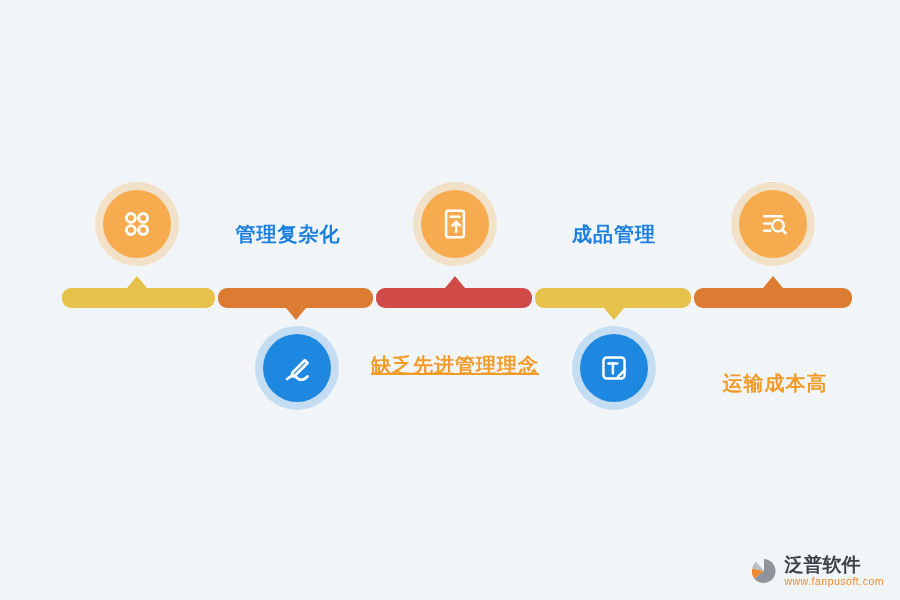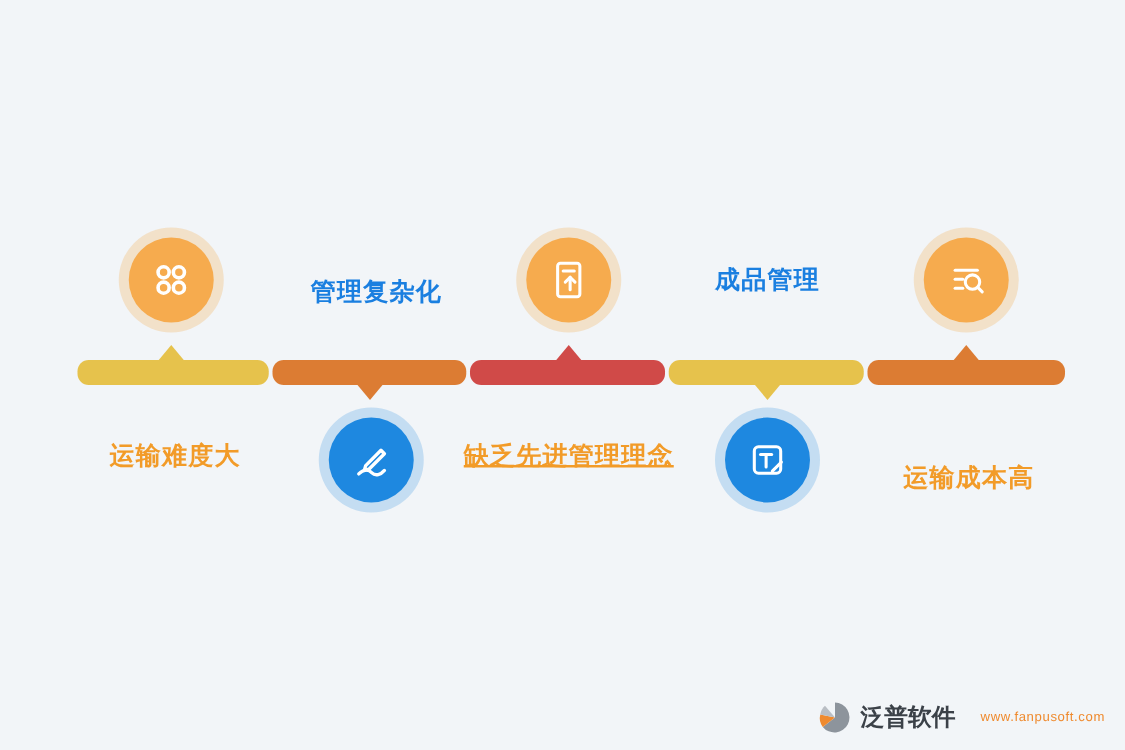--- a/index.html
+++ b/index.html
@@ -33,23 +33,23 @@
     position:absolute;width:240px;text-align:center;
     font-size:20px;font-weight:700;letter-spacing:1px;line-height:22px;
   }
   .label-blue{color:#1a7fe0;}
   .label-orange{color:#f29b28;}
   
   .footer{
     position:absolute;right:16px;bottom:12px;
     display:flex;align-items:center;gap:6px;
   }
-  .footer-text{display:flex;align-items:center;}
+  .footer-text{display:flex;flex-direction:column;align-items:flex-start;}
   .brand{font-size:19px;font-weight:700;color:#3b4148;line-height:21px;}
-  .website{font-size:10.5px;color:#ef8a2e;letter-spacing:0.5px;line-height:13px;margin-left:20px;}
+  .website{font-size:10.5px;color:#ef8a2e;letter-spacing:0.5px;line-height:13px;}
 </style>
 </head>
 <body>
 
 <div class="canvas">
 
   <div class="seg seg-yellow" style="left:62px;width:153px;"></div>
   <div class="seg seg-orange" style="left:218px;width:155px;"></div>
   <div class="seg seg-red" style="left:376px;width:156px;"></div>
   <div class="seg seg-yellow" style="left:535px;width:156px;"></div>
@@ -108,24 +108,23 @@
     <svg width="40" height="40" viewBox="0 0 36 36">
       <g fill="none" stroke="#ffffff" stroke-width="2.2" stroke-linecap="round" stroke-linejoin="round">
         <rect x="8.5" y="8.5" width="19" height="19" rx="3"></rect>
         <line x1="13" y1="14" x2="21" y2="14"></line>
         <line x1="17" y1="14" x2="17" y2="23"></line>
         <line x1="21.5" y1="26" x2="28" y2="19.5"></line>
       </g>
     </svg>
   </div>
 
-  <div class="label label-blue" style="left:181px;top:223px;">管理复杂化</div>
-  <div class="label label-blue" style="left:494px;top:213px;">成品管理</div>
+  <div class="label label-blue" style="left:168px;top:223px;">管理复杂化</div>
+  <div class="label label-blue" style="left:494px;top:223px;">成品管理</div>
 
-  <div class="label label-orange" style="left:20px;top:354px;">运输难度大</div>
   <div class="label label-orange" style="left:335px;top:354px;text-decoration:underline;">缺乏先进管理理念</div>
   <div class="label label-orange" style="left:655px;top:372px;">运输成本高</div>
 
   <div class="footer">
     <svg width="28" height="28" viewBox="0 0 28 28">
       <path d="M14 14 L14 2 A12 12 0 1 1 4.2 21.5 Z" fill="#8d949c"></path>
       <path d="M14 14 L4.2 21.5 A12 12 0 0 1 2.2 11.5 Z" fill="#ef8a2e"></path>
       <path d="M14 14 L2.2 11.5 A12 12 0 0 1 6 4.5 Z" fill="#b9bec4"></path>
     </svg>
     <div class="footer-text">

